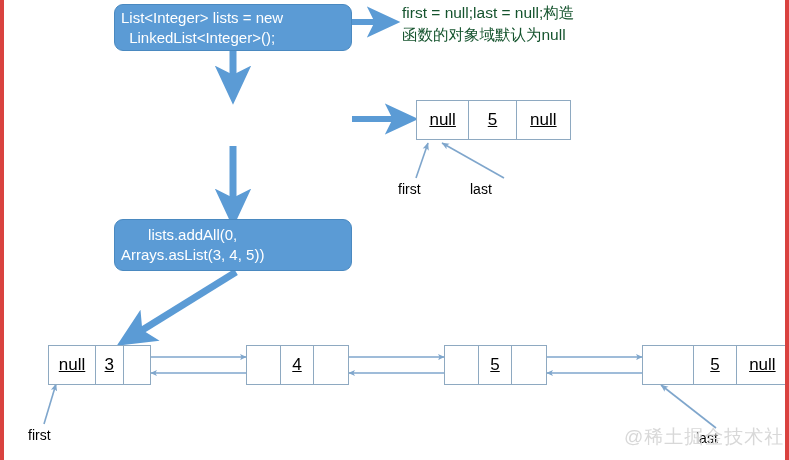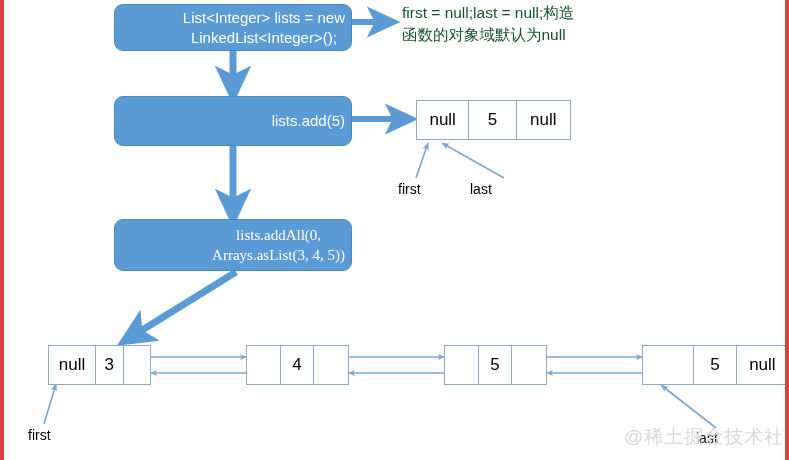--- a/index.html
+++ b/index.html
@@ -23,21 +23,21 @@
 
   
   .proc-box {
     position: absolute;
     background: #5b9bd5;
     border: 1px solid #4a89c0;
     border-radius: 9px;
     color: #ffffff;
     display: flex;
     align-items: center;
-    justify-content: flex-end;
+    justify-content: flex-start;
     text-align: center;
     font-size: 15px;
     line-height: 20px;
     box-sizing: border-box;
     padding: 2px 6px;
   }
 
   
   .node {
     position: absolute;
@@ -49,20 +49,21 @@
   }
   .node .cell {
     display: flex;
     align-items: center;
     justify-content: center;
     font-size: 17px;
     color: #000000;
     box-sizing: border-box;
     border-right: 1px solid #8ea9c1;
     height: 100%;
+    text-decoration: underline;
   }
   .node .cell:last-child { border-right: none; }
 
   
   .label {
     position: absolute;
     font-size: 14px;
     color: #000000;
     white-space: nowrap;
   }
@@ -159,25 +160,22 @@
       <line x1="543" y1="357" x2="638" y2="357" stroke="#7fa6cc" stroke-width="1.6" marker-end="url(#thinArrow)"></line>
       <line x1="638" y1="373" x2="543" y2="373" stroke="#7fa6cc" stroke-width="1.6" marker-end="url(#thinArrow)"></line>
     </g>
   </svg>
 
   <div class="proc-box" style="left:110px; top:4px; width:238px; height:47px;">
     <span style="white-space: pre-line;">List&lt;Integer&gt; lists = new
 LinkedList&lt;Integer&gt;();</span>
   </div>
 
-  <div class="proc-box" style="left:110px; top:96px; width:238px; height:50px;">
-    <span style="white-space: pre-line;">lists.add(5)</span>
-  </div>
-
-  <div class="proc-box" style="left:110px; top:219px; width:238px; height:52px;font-family:Liberation Serif, serif;">
+
+  <div class="proc-box" style="left:110px; top:219px; width:238px; height:52px;">
     <span style="white-space: pre-line;">lists.addAll(0,
 Arrays.asList(3, 4, 5))</span>
   </div>
 
   <div class="annot" style="left:398px; top:2px; width:240px;">first = null;last = null;构造
 函数的对象域默认为null</div>
 
   <div class="node" style="left:412px; top:100px; width:155px;">
     <div class="cell" style="width:53px;">null</div>
     <div class="cell" style="width:48px;">5</div>

